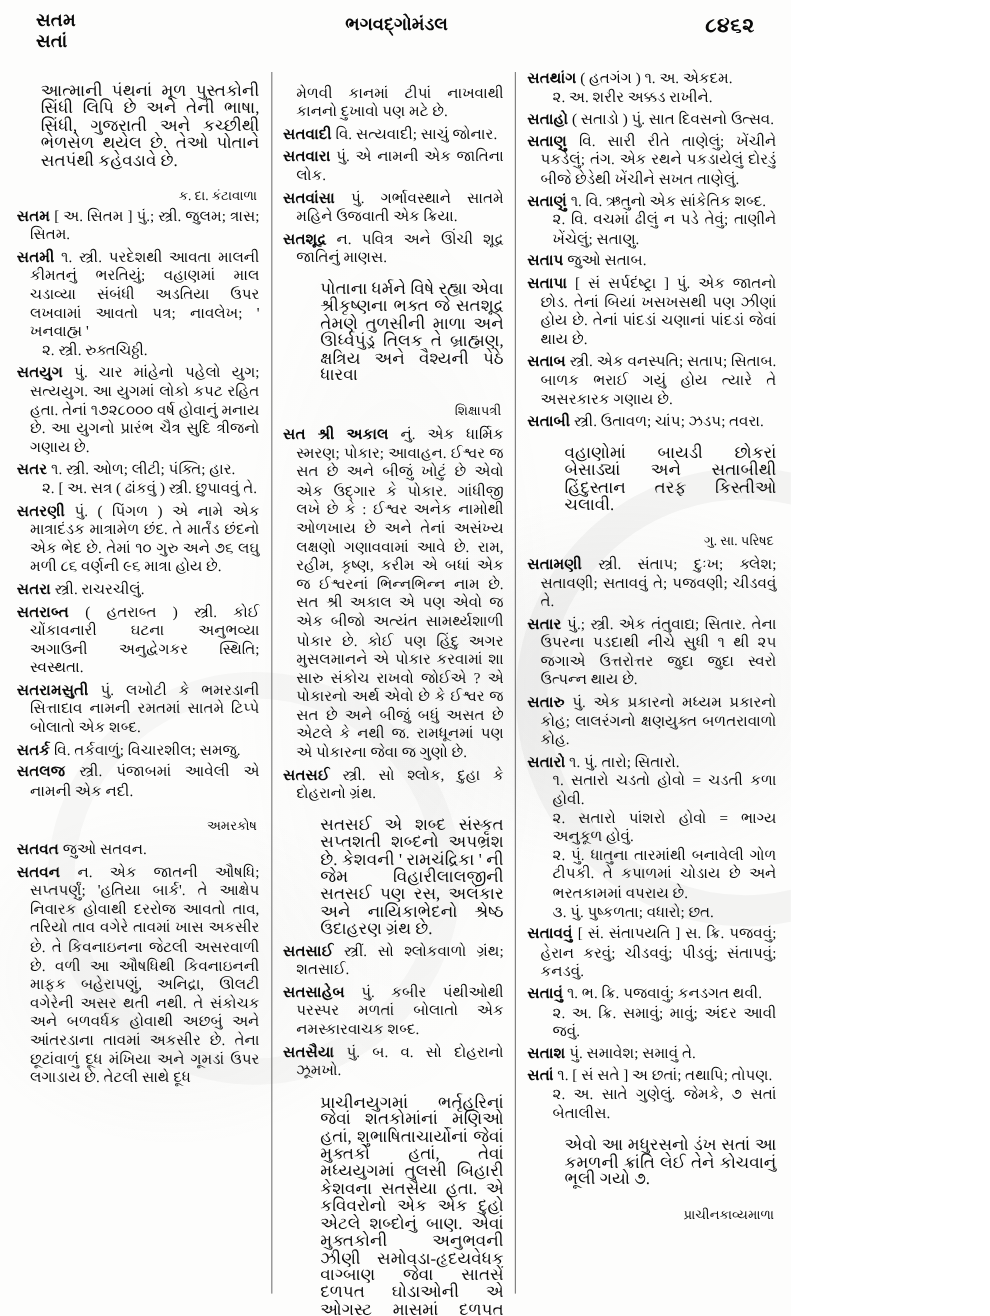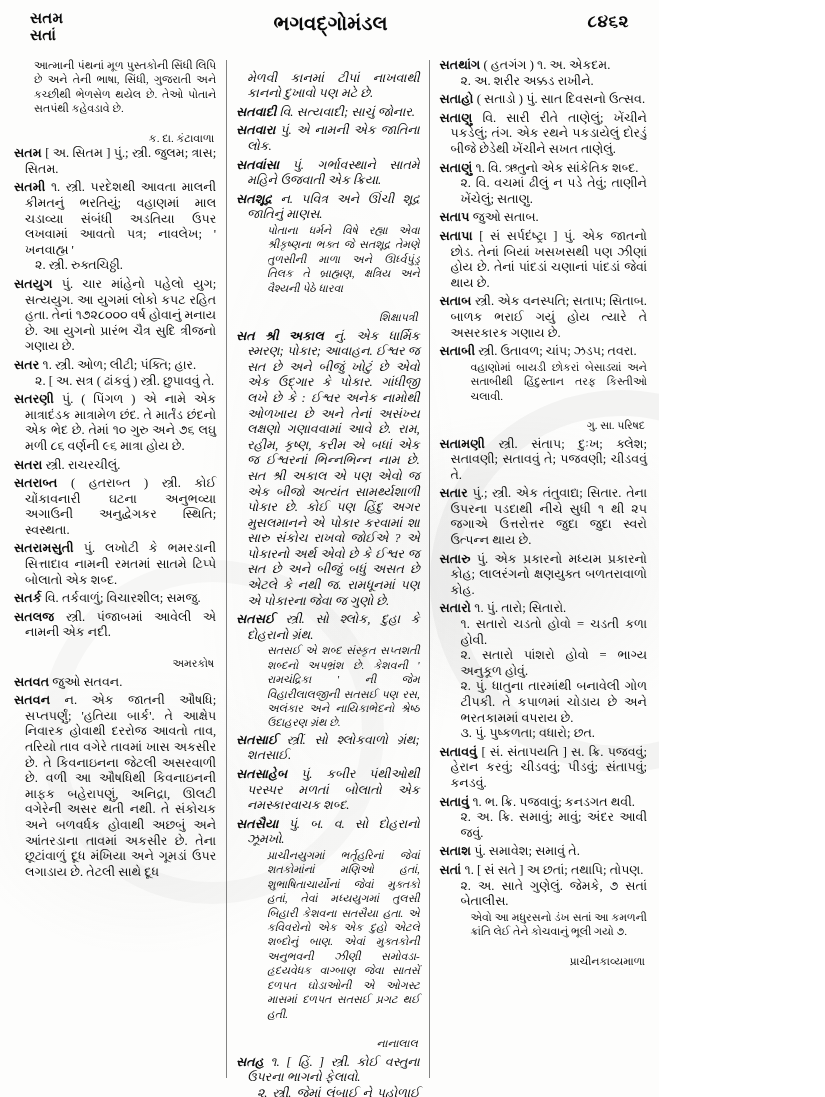--- a/index.html
+++ b/index.html
@@ -71,21 +71,21 @@
     line-height: 17px;
     letter-spacing: .2px;
   }
   .rh-center {
     position: absolute;
     left: 0;
     right: 0;
     top: 2px;
     text-align: center;
     font-weight: bold;
-    font-size: 20px;
+    font-size: 15px;
   }
   .rh-right {
     position: absolute;
     right: 18px;
     top: 2px;
     font-weight: bold;
     font-size: 17px;
     letter-spacing: .5px;
     text-align: center;
   }
@@ -99,21 +99,21 @@
   }
   .col {
     position: relative;
     box-sizing: border-box;
     font-size: 12.6px;
     line-height: 15.6px;
     text-align: justify;
     text-justify: inter-word;
   }
   .col-1 { width: 274px; padding-right: 10px; }
-  .col-2 { width: 258px; padding: 0 9px; font-style: italic; }
+  .col-2 { width: 258px; padding: 0 9px; }
   .col-3 { width: 281px; padding-left: 10px; }
 
   .rule {
     width: 1px;
     background: #5a5a5a;
     opacity: .75;
     margin: 2px 0 10px 0;
     align-self: stretch;
   }
 
@@ -137,22 +137,22 @@
   }
   .cont {          
     text-indent: 0;
     padding-left: 11px;
     margin-bottom: 3px;
   }
   .quote {
     display: block;
     text-indent: 0;
     padding-left: 20px;
-    margin-top: 0;
-    font-size: 11px;
+    margin-top: 12px;
+    font-size: 14px;
     line-height: 14.4px;
     text-align: justify;
   }
   .cite {
     display: block;
     text-align: right;
     font-size: 11px;
     padding-right: 2px;
     margin-top: 15px;
   }

